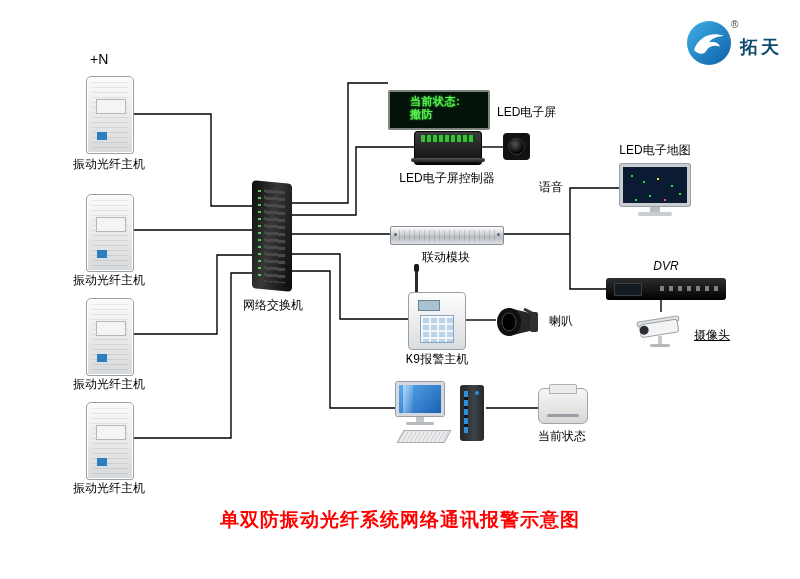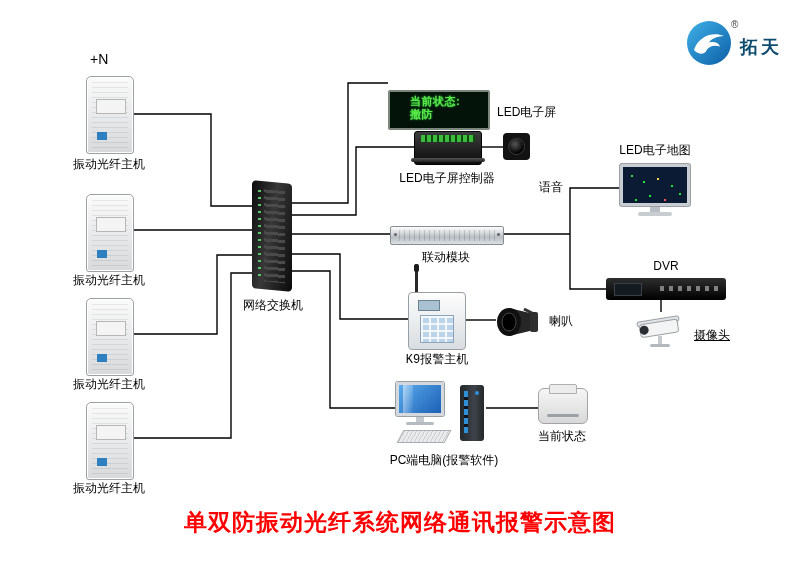--- a/index.html
+++ b/index.html
@@ -109,21 +109,21 @@
           border:1px solid #b0b0b0;border-radius:2px 2px 0 0;}
   .printer::after{content:"";position:absolute;left:8px;bottom:6px;right:8px;height:3px;background:#9aa0a6;border-radius:2px;}
 
   
   .logo{position:absolute;left:686px;top:20px;width:106px;height:50px;}
   .logo .reg{position:absolute;left:45px;top:-1px;font-size:10px;color:#444;}
   .logo .txt{position:absolute;left:54px;top:15px;font-size:18px;font-weight:bold;color:#0c4a6e;letter-spacing:3px;text-align:center;}
 
   
   .title{position:absolute;left:0;right:0;top:507px;text-align:center;color:#fe0000;
-         font-size:23px;font-weight:bold;letter-spacing:1px;}
+         font-size:19px;font-weight:bold;letter-spacing:1px;}
 </style>
 </head>
 <body>
 
 <div class="stage">
 
   <svg class="wires" width="800" height="579">
     <g stroke="#000" stroke-width="1.4" fill="none">
       <polyline points="130,114 211,114 211,206 252,206"></polyline>
       <polyline points="130,230 252,230"></polyline>
@@ -189,21 +189,21 @@
 
   <div class="lbl c" style="left:618px;top:143px;width:74px;">LED电子地图</div>
   <div class="map">
     <div class="scr">
       <span class="dots"></span>
     </div>
     <div class="stand"></div>
     <div class="base"></div>
   </div>
 
-  <div class="lbl c" style="left:642px;top:259px;width:48px;">DVR</div>
+  <div class="lbl c" style="left:642px;top:259px;width:48px;font-style:italic;">DVR</div>
   <div class="dvr">
     <div class="disp"></div>
     <div class="btns"></div>
   </div>
 
   <div class="k9">
     <div class="ant"></div>
     <div class="body">
       <div class="scr"></div>
       <div class="pad"></div>
@@ -231,21 +231,20 @@
   </svg>
   <div class="lbl" style="left:694px;top:328px;text-decoration:underline;">摄像头</div>
 
   <div class="pc">
     <div class="mon"></div>
     <div class="stand"></div>
     <div class="base"></div>
     <div class="kbd"></div>
     <div class="tower"></div>
   </div>
-  <div class="lbl c" style="left:374px;top:453px;width:140px;">PC端电脑(报警软件)</div>
 
   <div class="printer"></div>
   <div class="lbl c" style="left:528px;top:429px;width:68px;">当前状态</div>
 
   <div class="logo">
     <svg width="46" height="46" viewBox="0 0 46 46">
       <defs>
         <linearGradient id="lg" x1="0" y1="0" x2="1" y2="1">
           <stop offset="0" stop-color="#3fb0e8"></stop>
             <stop offset="1" stop-color="#0d5fa6"></stop>

